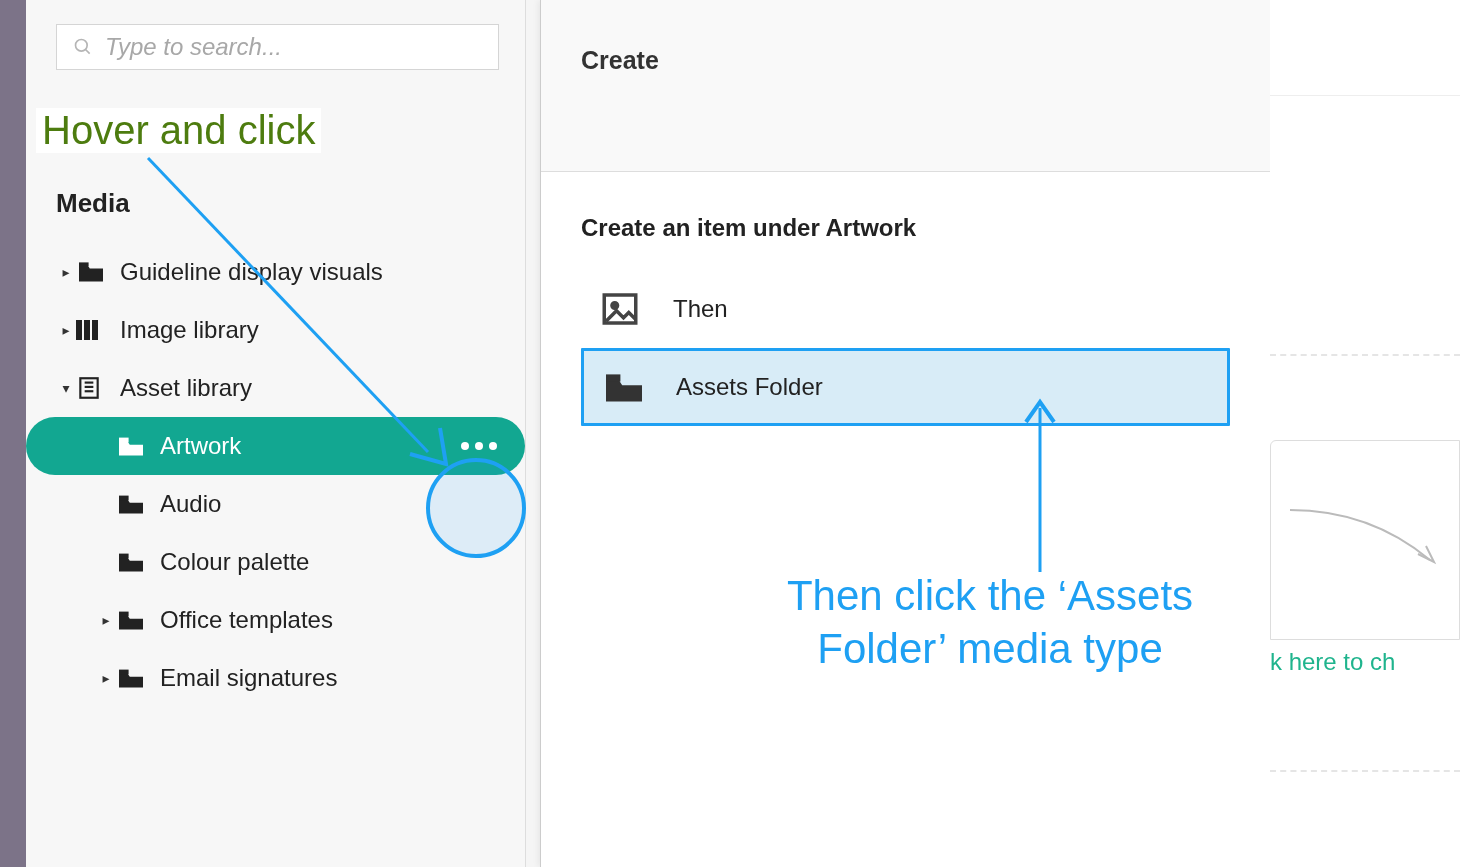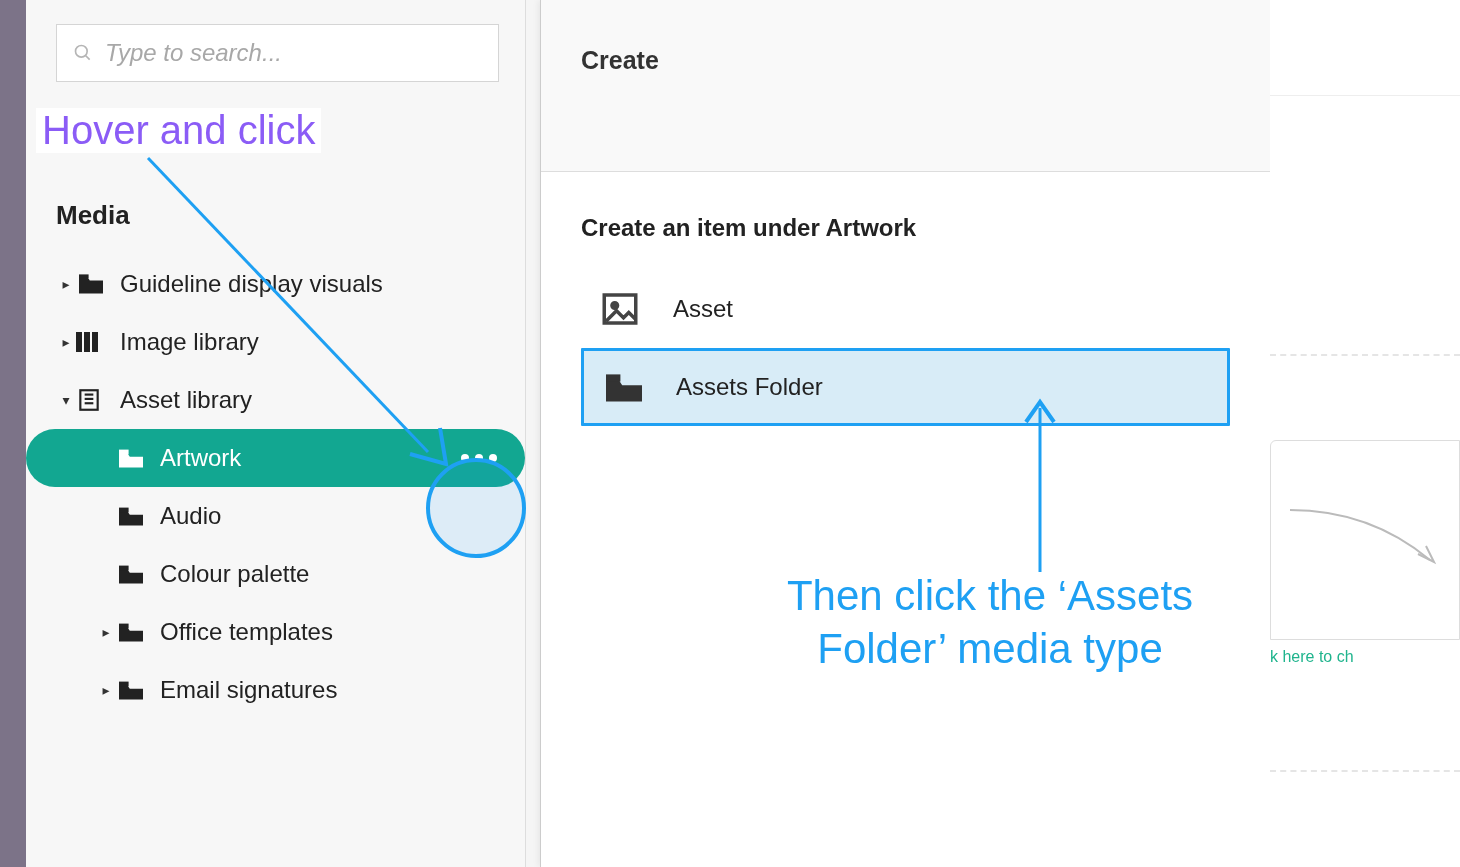--- a/index.html
+++ b/index.html
@@ -6,26 +6,26 @@
   html, body { width: 1460px; height: 867px; font-family: "Segoe UI", "Helvetica Neue", Arial, sans-serif; background: #f5f5f5; overflow: hidden; }
 
   .app { position: relative; width: 1460px; height: 867px; }
 
   
   .dark-strip { position: absolute; left: 0; top: 0; width: 26px; height: 867px; background: #2b1c3f; opacity: 0.6; }
 
   
   .sidebar { position: absolute; left: 26px; top: 0; width: 500px; height: 867px; background: #f7f7f7; border-right: 1px solid #ddd; }
   .search-wrap { padding: 24px 26px 10px 30px; }
-  .search-box { width: 100%; height: 58px; border: 1px solid #d5d5d5; background: #fff; display: flex; align-items: center; padding: 0 16px; font-size: 24px; color: #9b9b9b; }
+  .search-box { width: 100%; height: 46px; border: 1px solid #d5d5d5; background: #fff; display: flex; align-items: center; padding: 0 16px; font-size: 24px; color: #9b9b9b; }
   .search-box svg { flex: 0 0 auto; margin-right: 12px; }
   .search-box input { border: none; outline: none; font-size: 24px; width: 100%; color: #333; background: transparent; }
   .search-box input::placeholder { color: #a8a8a8; font-style: italic; }
 
-  .annot-hover { position: absolute; left: 36px; top: 108px; font-size: 40px; color: #8b5cf6; font-weight: 400; background: rgba(255,255,255,0.9); padding: 0 6px; }
+  .annot-hover { position: absolute; left: 36px; top: 108px; font-size: 40px; color: #4d7c0f; font-weight: 400; background: rgba(255,255,255,0.9); padding: 0 6px; }
 
   
   .arrow1 { position: absolute; width: 500px; height: 500px; left: 0; top: 0; pointer-events: none; }
 
   .section-heading { padding: 48px 0 24px 30px; font-size: 26px; font-weight: 600; color: #222; margin-top: 60px; }
 
   .tree { }
   .tree-item { display: flex; align-items: center; height: 58px; padding-left: 30px; font-size: 24px; color: #222; cursor: pointer; }
   .tree-item .exp { width: 20px; display: flex; align-items: center; justify-content: center; font-size: 14px; color: #333; }
   .tree-item .icon-slot { width: 44px; display: flex; align-items: center; justify-content: flex-start; }
@@ -55,21 +55,21 @@
   
   .annot2 { position: absolute; left: 740px; top: 570px; width: 500px; font-size: 42px; color: #1ea0f3; text-align: center; line-height: 1.25; }
   .arrow2 { position: absolute; left: 1020px; top: 396px; pointer-events: none; }
 
   
   .ghost { position: absolute; left: 1270px; top: 0; width: 190px; height: 867px; background: #fff; }
   .ghost .toolbar { height: 96px; border-bottom: 1px solid #eee; }
   .ghost .browser { position: absolute; top: 440px; left: 0; width: 190px; height: 200px; border: 1px solid #ddd; border-radius: 6px 0 0 0; background: #fff; }
   .ghost .dashed { position: absolute; left: 0; top: 354px; width: 190px; border-top: 2px dashed #e5e5e5; }
   .ghost .dashed2 { position: absolute; left: 0; top: 770px; width: 190px; border-top: 2px dashed #e5e5e5; }
-  .ghost .link-text { position: absolute; top: 648px; left: 0; font-size: 16px; color: #1fb48d; white-space: nowrap; }
+  .ghost .link-text { position: absolute; top: 648px; left: 0; font-size: 24px; color: #1fb48d; white-space: nowrap; }
   .ghost .curve { position: absolute; top: 500px; left: 10px; }
 </style>
 </head>
 <body>
 
 <div class="app">
   <div class="dark-strip"></div>
 
   <div class="sidebar">
     <div class="search-wrap">
@@ -200,21 +200,21 @@
       <div class="create-list">
 
         <div class="create-item">
           <span class="ic">
             <svg width="42" height="42" viewBox="0 0 24 24" fill="none" stroke="#444" stroke-width="2">
                 <rect x="3" y="4" width="18" height="16"></rect>
                 <circle cx="9" cy="10" r="1.6" fill="#444"></circle>
                 <polyline points="4,19 10,13 14,17 17,14 21,18"></polyline>
               </svg>
           </span>
-          <span>Asset</span>
+          <span>Then</span>
         </div>
 
         <div class="create-item highlight">
           <span class="ic">
             <svg width="44" height="36" viewBox="0 0 24 20" fill="#333">
                 <path d="M2 6h7l2 3h11v9H2z"></path>
                 <rect x="2" y="3" width="8" height="4"></rect>
               </svg>
           </span>
           <span>Assets Folder</span>

